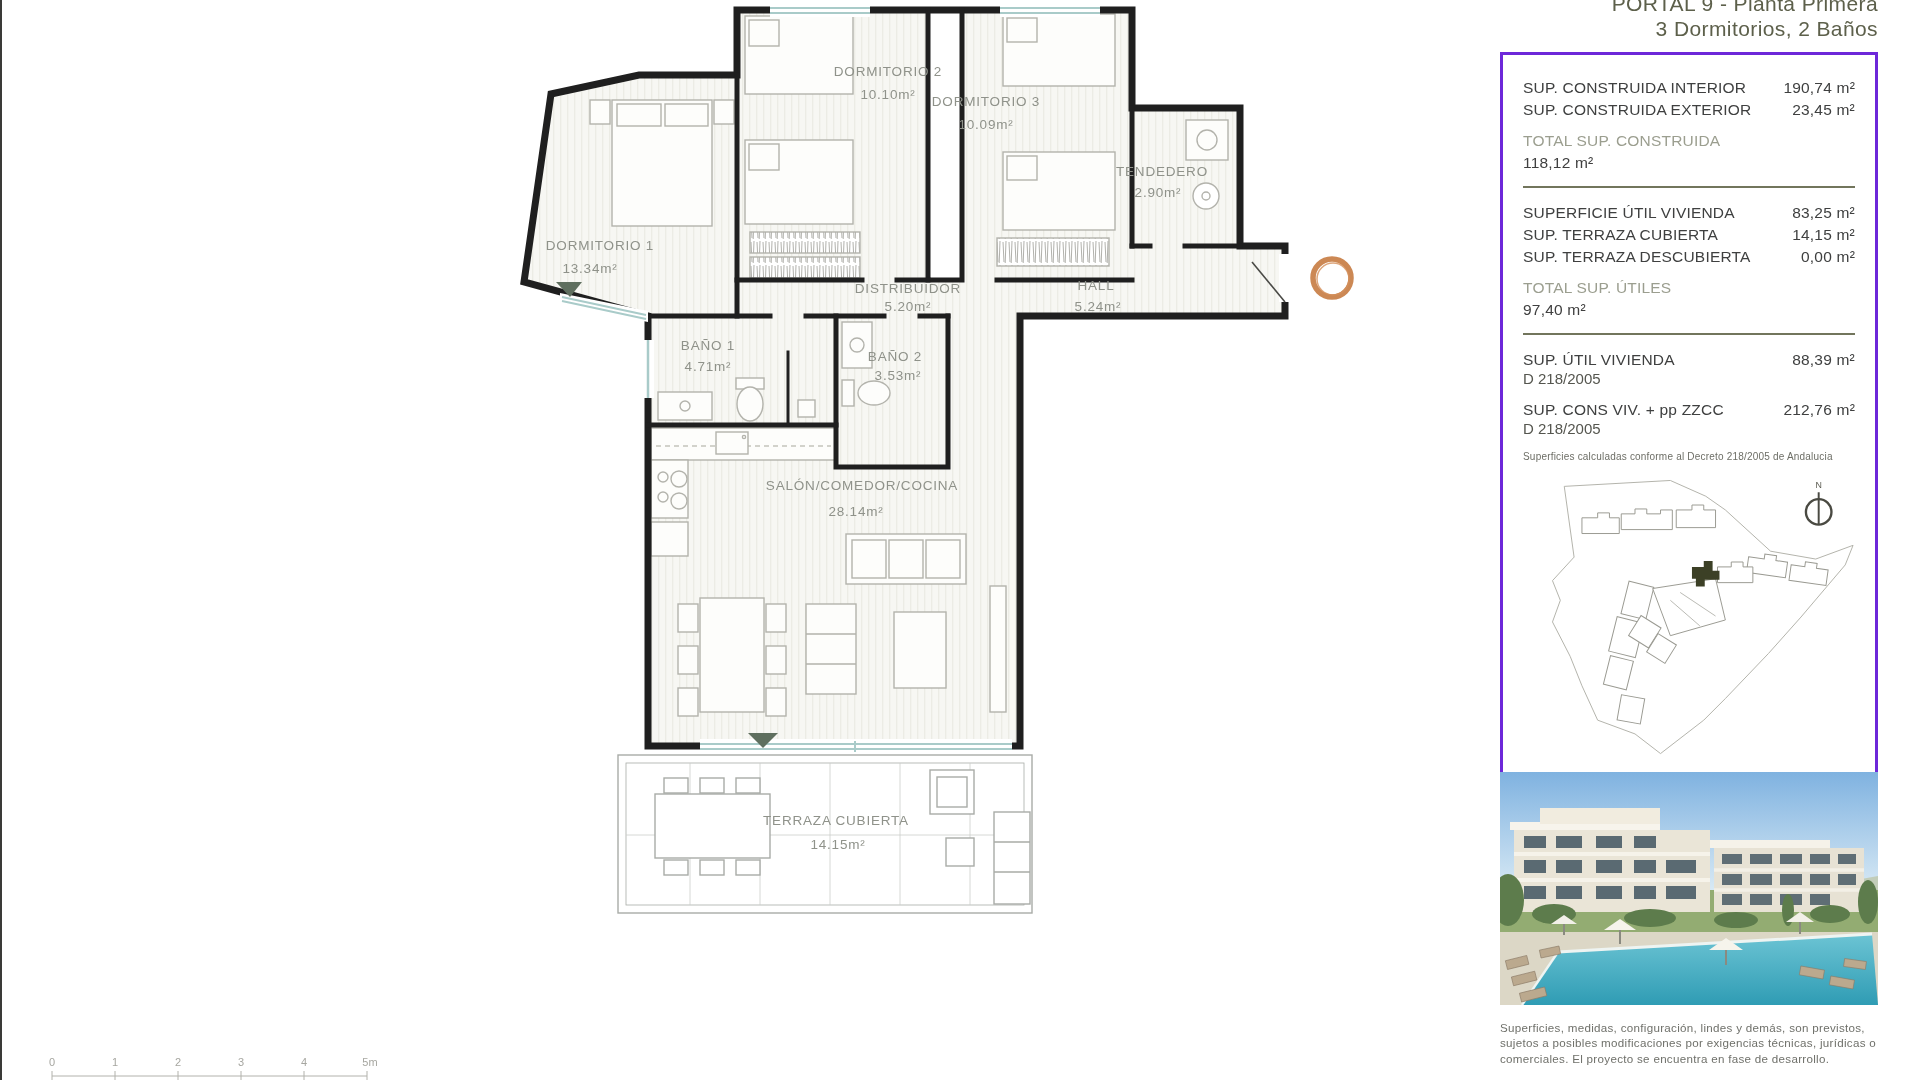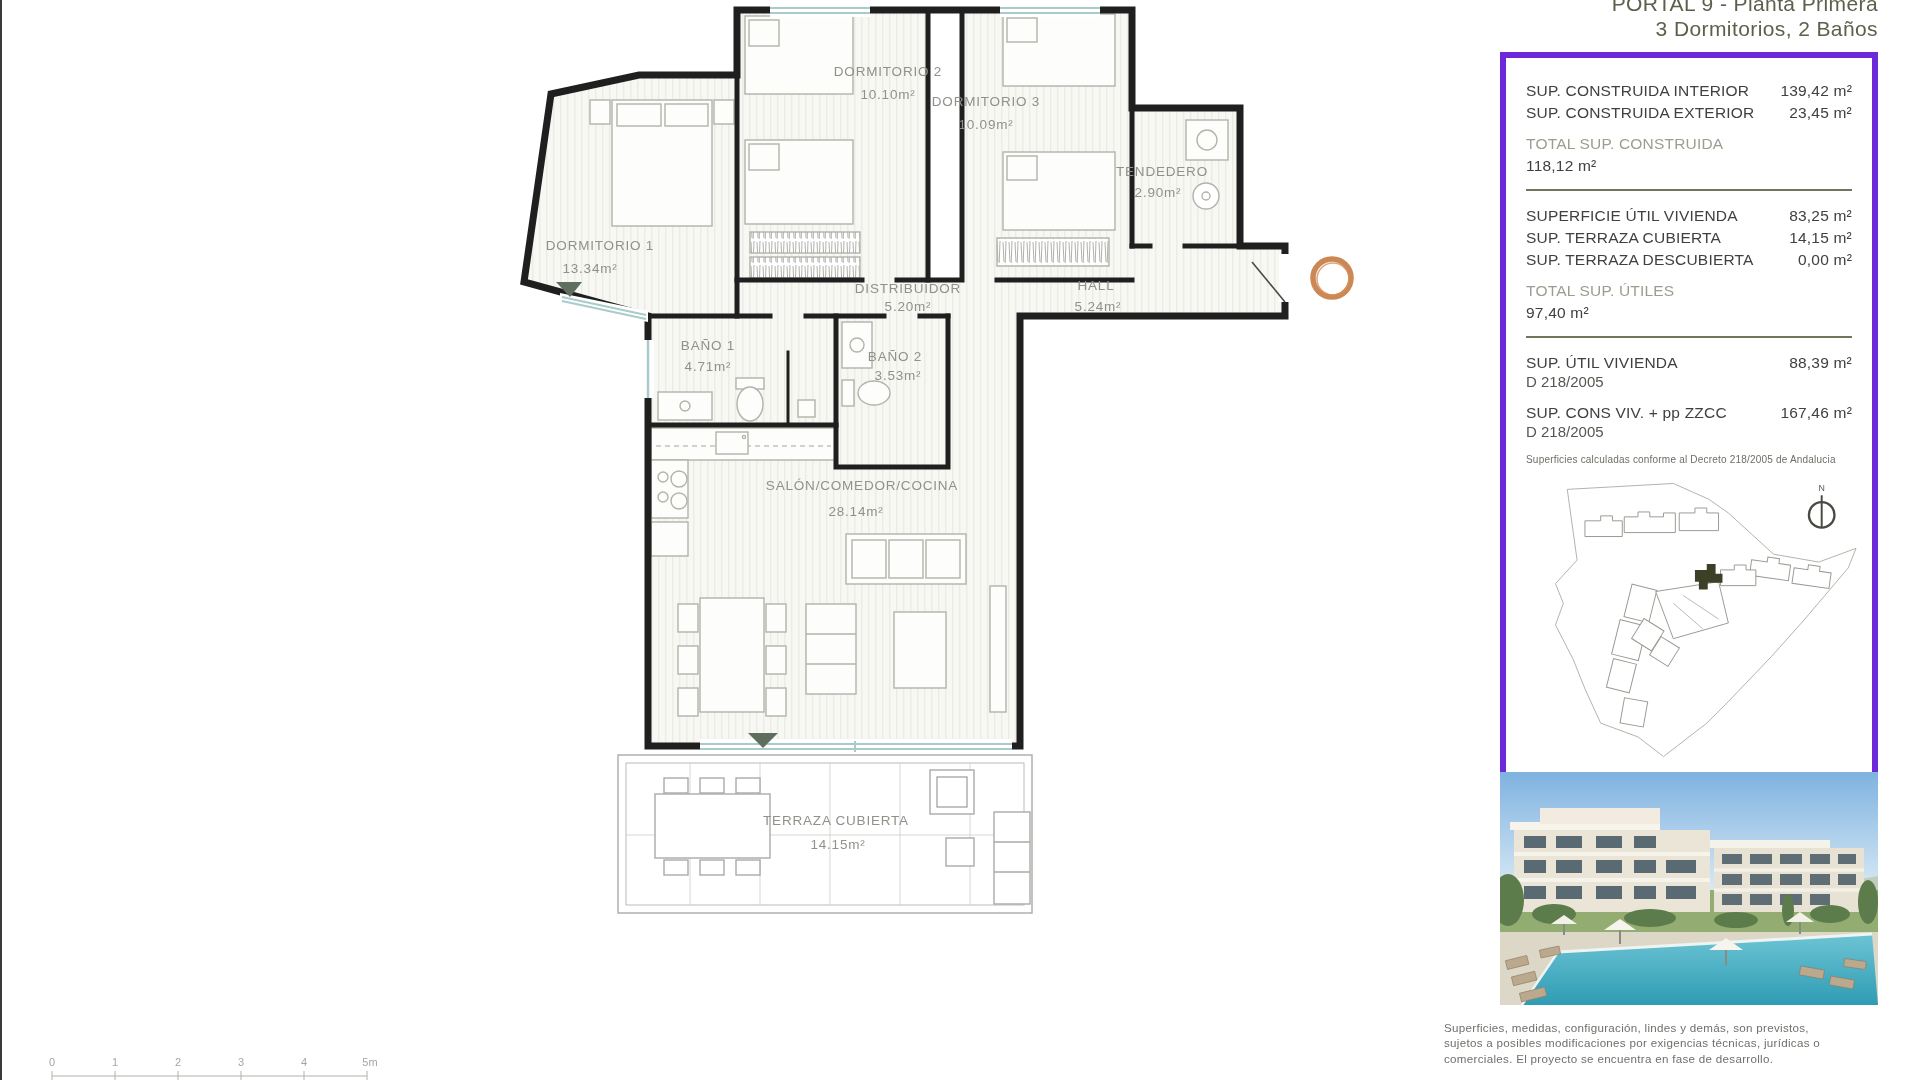--- a/index.html
+++ b/index.html
@@ -7,37 +7,37 @@
 
   
   .edge-line{position:absolute;left:0;top:0;width:2px;height:1080px;background:#3a3a38;}
 
   
   .plan-title{position:absolute;top:-9px;right:42px;text-align:right;color:#5d604b;
     font-size:21px;line-height:25px;letter-spacing:.4px;}
 
   
   .panel{position:absolute;left:1500px;top:52px;width:378px;height:848px;box-sizing:border-box;
-    border:6px solid #6d28d9;background:#ffffff;padding:22px 20px 10px 20px;}
+    border:3px solid #6d28d9;background:#ffffff;padding:22px 20px 10px 20px;}
   .row{display:flex;justify-content:space-between;align-items:baseline;
     color:#3f4040;font-size:15.5px;line-height:22px;letter-spacing:.2px;}
   .row .val{white-space:nowrap;}
   .row.total{color:#9b9e8f;margin-top:9px;flex-direction:column;}
   .row.total .val{color:#404040;}
   .sep{border:0;border-top:2px solid #72755c;margin:12px 0 14px 0;}
   .sub{font-size:15px;color:#55564f;line-height:13px;margin-top:1px;}
   .group-decreto{margin-top:14px;}
   .note{margin-top:16px;font-size:10px;color:#6d6e66;letter-spacing:.2px;}
   .siteplan-wrap{margin-top:10px;}
 
   
   .photo{position:absolute;left:1500px;top:772px;width:378px;height:233px;overflow:hidden;}
 
   
-  .disclaimer{position:absolute;left:1444px;top:1020px;width:382px;font-size:11.6px;
+  .disclaimer{position:absolute;left:1500px;top:1020px;width:382px;font-size:11.6px;
     color:#6f706a;line-height:1.32;letter-spacing:.3px;}
 
   
   svg text.room{fill:#8f928a;font-family:"Liberation Sans",sans-serif;font-size:13.5px;letter-spacing:.8px;}
   svg text.scale{fill:#a6a6a0;font-family:"Liberation Sans",sans-serif;font-size:11px;}
   svg text.north{fill:#5a5a50;font-family:"Liberation Sans",sans-serif;font-size:9px;}
 </style>
 </head>
 <body>
 
@@ -257,21 +257,21 @@
   </svg>
 
   <div class="plan-title">
     <div>PORTAL 9 - Planta Primera</div>
     <div>3 Dormitorios, 2 Baños</div>
   </div>
 
   <div class="panel">
     <div class="row">
       <span class="lbl">SUP. CONSTRUIDA INTERIOR</span>
-      <span class="val">139,42 m²</span>
+      <span class="val">190,74 m²</span>
     </div>
     <div class="row">
       <span class="lbl">SUP. CONSTRUIDA EXTERIOR</span>
       <span class="val">23,45 m²</span>
     </div>
     <div class="row total">
       <span class="lbl">TOTAL SUP. CONSTRUIDA</span>
       <span class="val">118,12 m²</span>
     </div>
     <hr class="sep">
@@ -295,21 +295,21 @@
     <div class="group-decreto">
       <div class="row">
         <span class="lbl">SUP. ÚTIL VIVIENDA</span>
         <span class="val">88,39 m²</span>
       </div>
       <div class="sub">D 218/2005</div>
     </div>
     <div class="group-decreto">
       <div class="row">
         <span class="lbl">SUP. CONS VIV. + pp ZZCC</span>
-        <span class="val">167,46 m²</span>
+        <span class="val">212,76 m²</span>
       </div>
       <div class="sub">D 218/2005</div>
     </div>
     <div class="note">Superficies calculadas conforme al Decreto 218/2005 de Andalucia</div>
 
     <div class="siteplan-wrap">
       <svg width="334" height="292" viewBox="0 0 340 296">
         <g fill="none" stroke="#b2b2aa" stroke-width="1">
           <path d="M42,14 L150,8 L186,24 L206,38 L252,80 L298,88 L336,74 L328,94
             L283,147 L250,184 L206,230 L184,252 L140,286 L114,266 L76,252 L60,217 L48,187 L30,152 L38,130 L30,110 L52,86 Z"></path>

